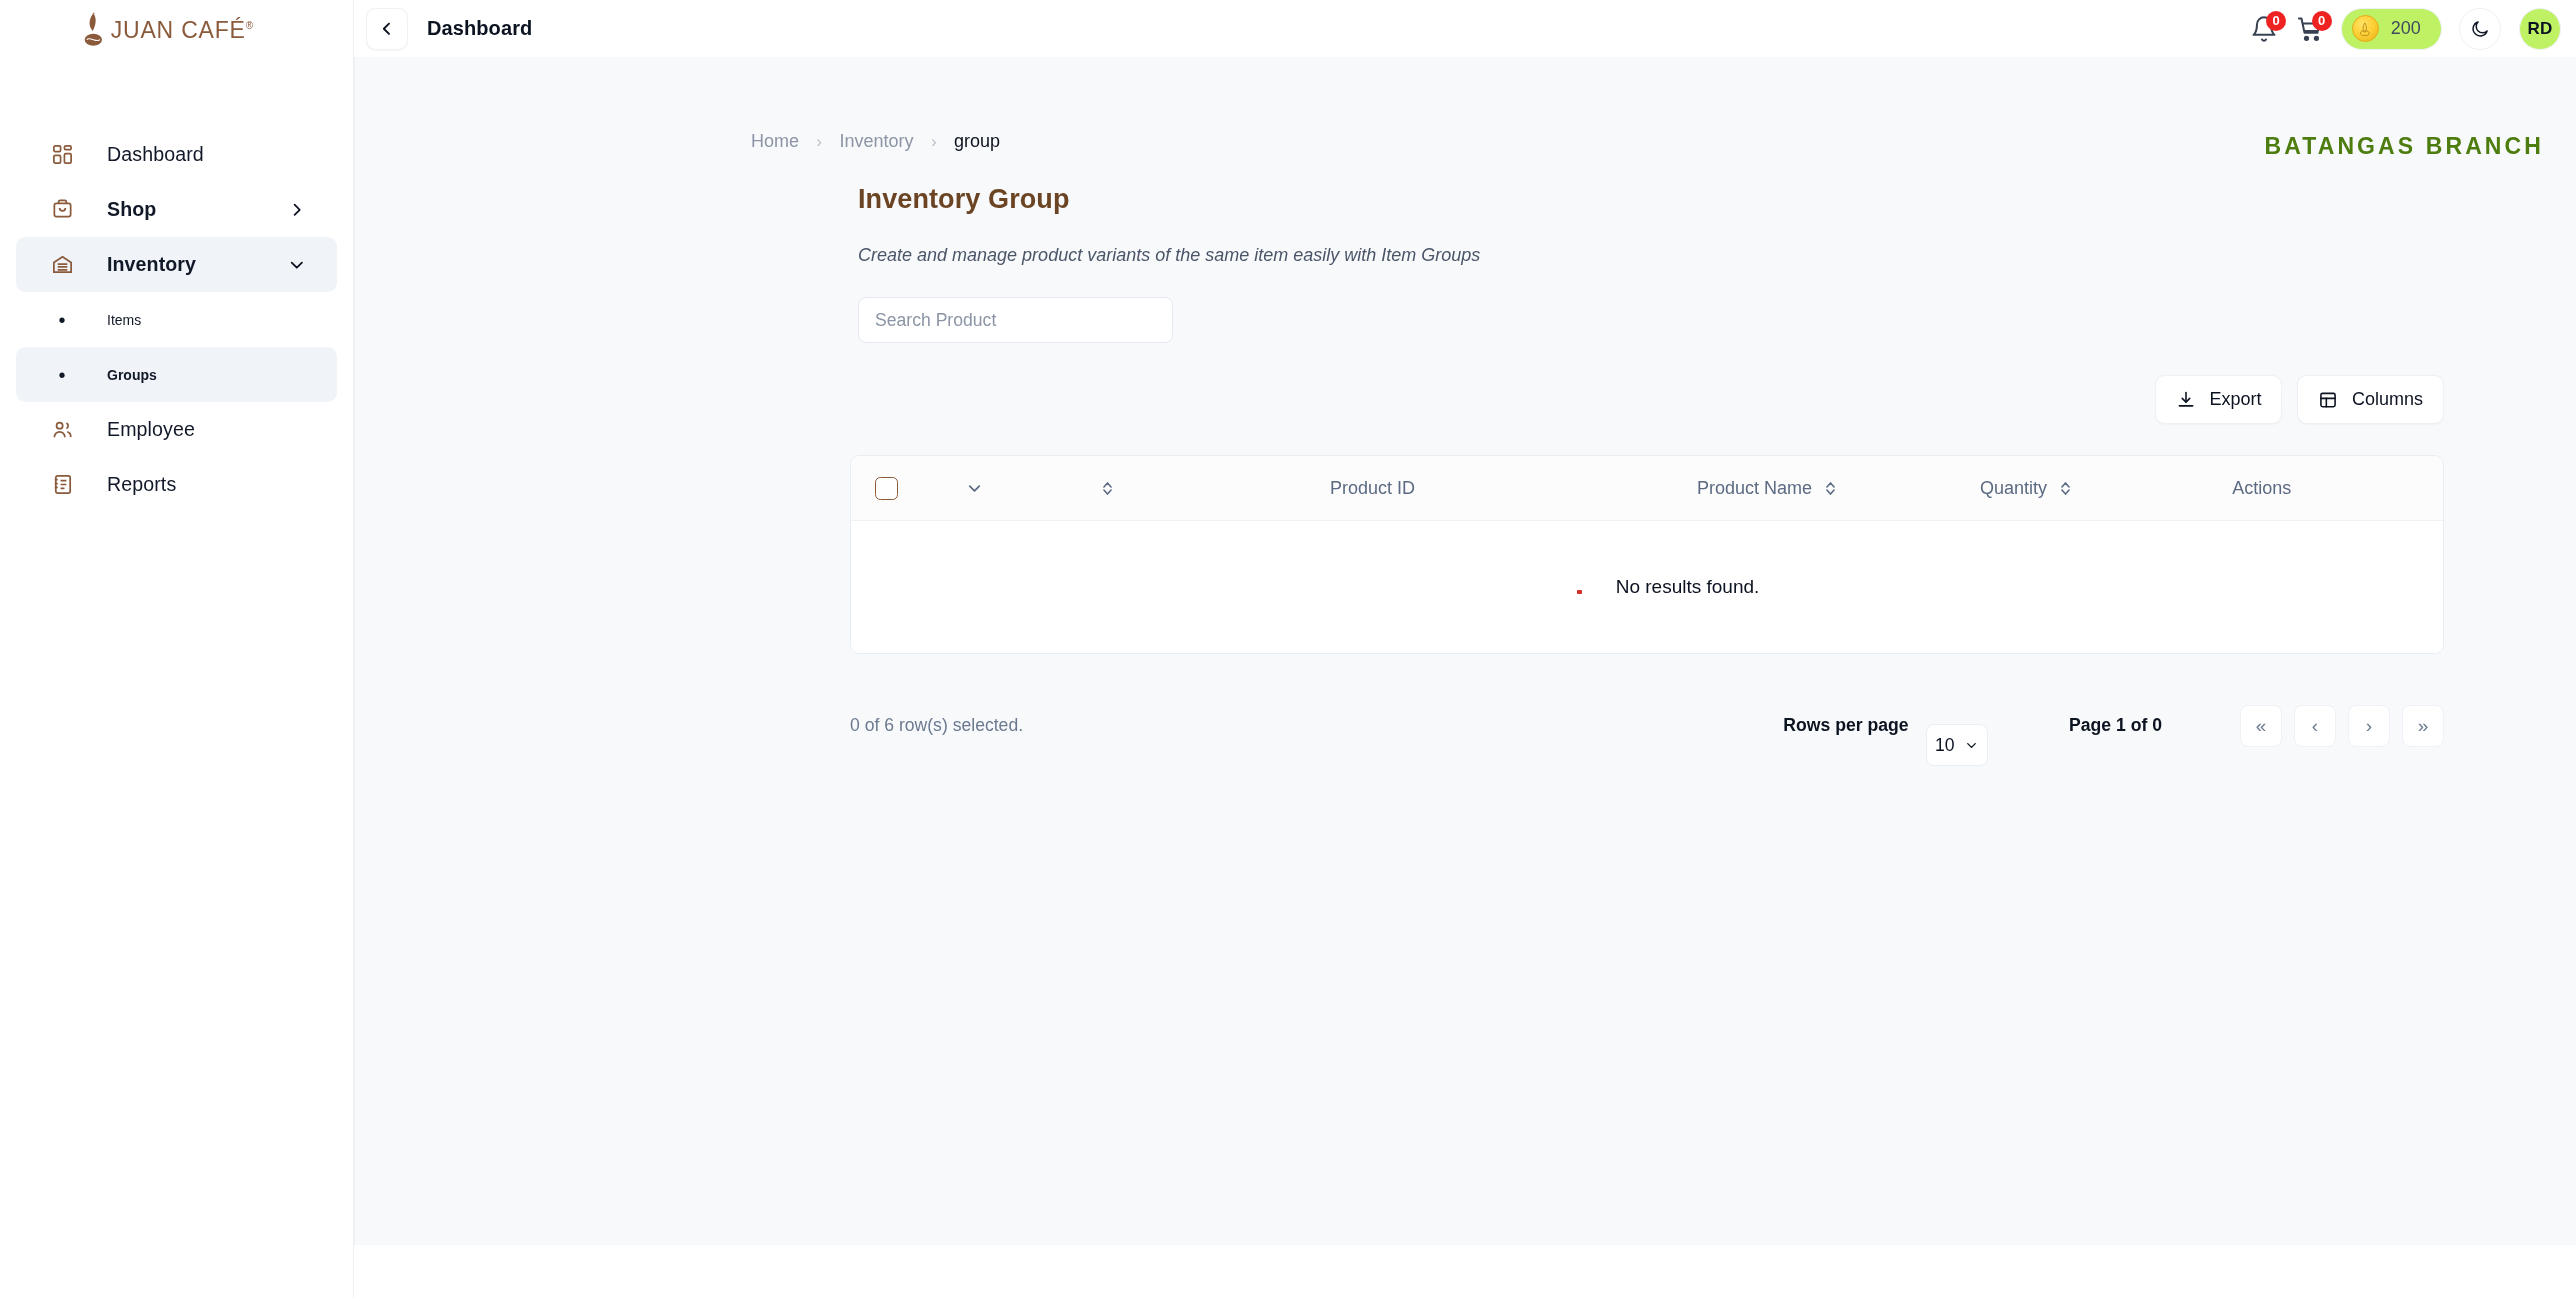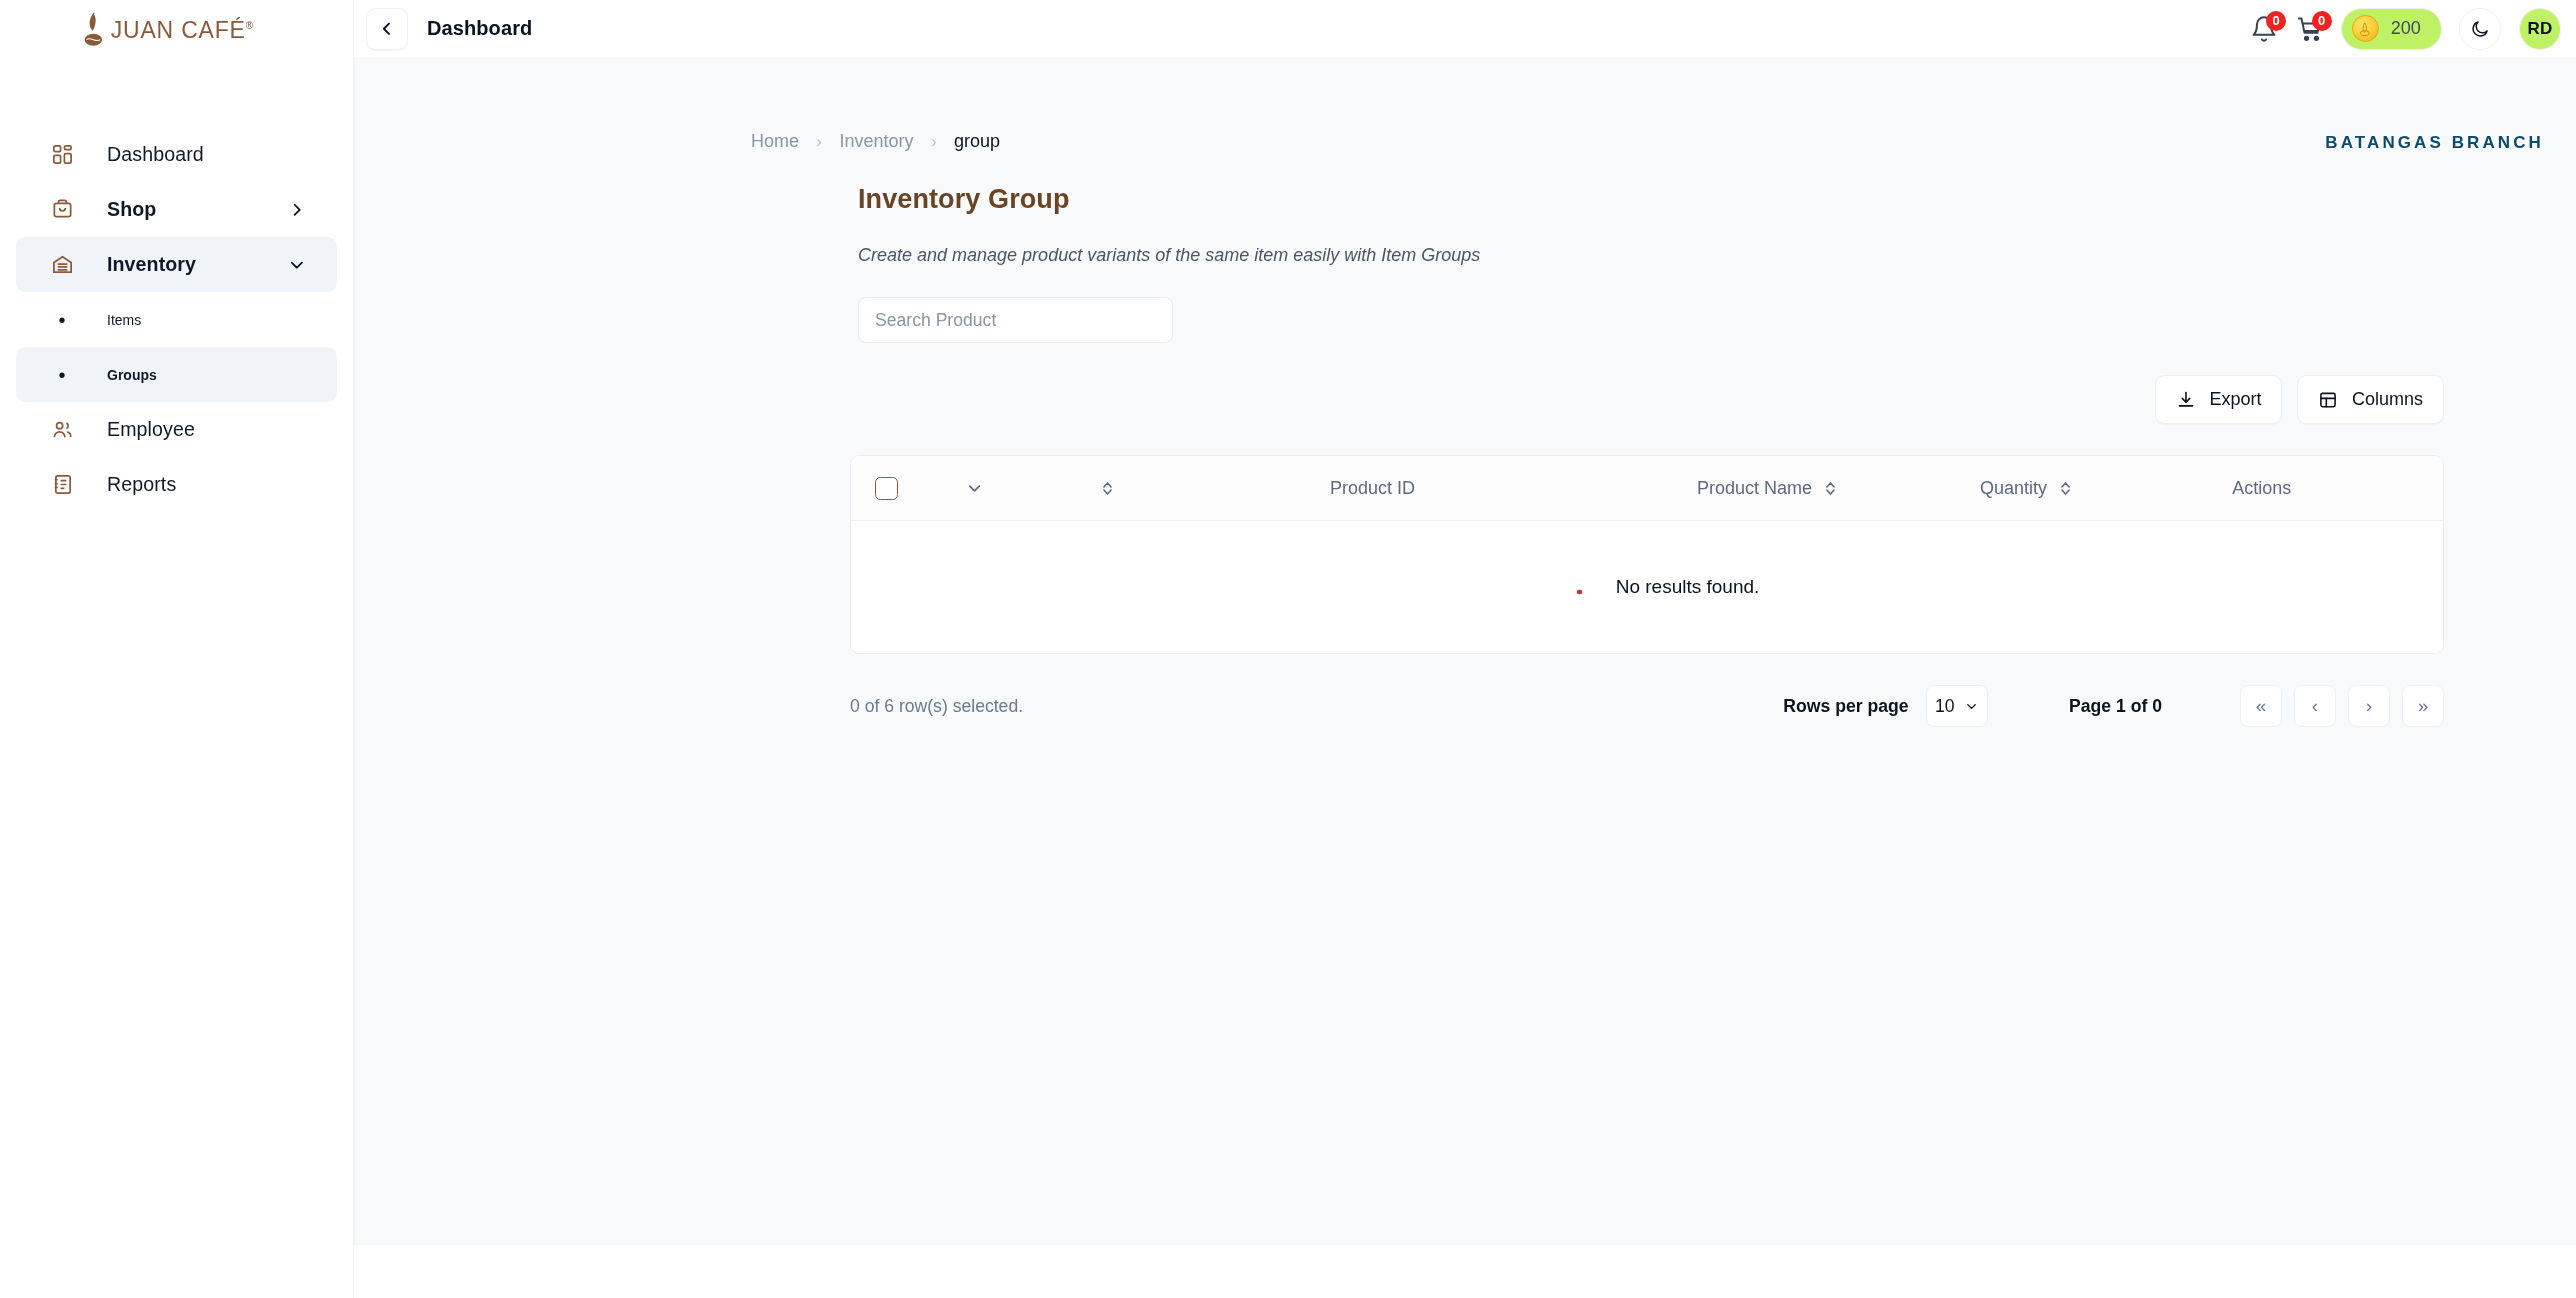--- a/index.html
+++ b/index.html
@@ -127,21 +127,21 @@
 
   .crumbbar {
     display: flex; align-items: center;
     padding: 74px 0 0 396px; position: relative;
   }
   .crumb { font-size: 18px; color: #8b95a5; cursor: pointer; }
   .crumb.current { color: #0b1220; cursor: default; }
   .crumb-sep { margin: 0 17.6px; color: #b6bec9; font-size: 16px; }
   .branch {
     position: absolute; right: 32px; top: 76px;
-    font-size: 17px; font-weight: 700; letter-spacing: 3.1px; color: #0c4a6e;
+    font-size: 23px; font-weight: 700; letter-spacing: 3.1px; color: #4d7c0f;
   }
 
   .page-head { padding-left: 503px; }
   .page-title {
     margin-top: 32px;
     font-size: 27px; font-weight: 700; color: #6b4423; letter-spacing: 0.1px;
   }
   .page-desc {
     margin-top: 30px; font-size: 18px; color: #4a5568; font-weight: 400; font-style: italic;
   }
@@ -203,21 +203,21 @@
     display: flex; align-items: center;
     margin: 31px 132px 0 495px;
   }
   .rows-selected { font-size: 17.6px; color: #6b7a91; }
   .tfoot-right { margin-left: auto; display: flex; align-items: center; gap: 0; }
   .rpp-label { font-size: 17.6px; font-weight: 700; color: #0b1220; }
   .rpp-select {
     margin-left: 17.6px; width: 62px; height: 42px; border-radius: 8px;
     border: 0.7px solid #eaeff5; background: #fff;
     display: flex; align-items: center; justify-content: center; gap: 9.5px;
-    font-size: 17.6px; color: #0b1220; cursor: pointer;
+    font-size: 17.6px; color: #0b1220; cursor: pointer; margin-top: 39px;
   }
   .page-label { margin-left: 81px; font-size: 17.6px; font-weight: 700; color: #0b1220; }
   .pager { margin-left: 78px; display: flex; gap: 12px; }
   .pg-btn {
     width: 42px; height: 42px; border-radius: 8px;
     border: 0.7px solid #eef1f5; background: #fff;
     display: flex; align-items: center; justify-content: center;
     color: #6b7a91; font-size: 19px; cursor: pointer;
   }
   svg { display: block; }

